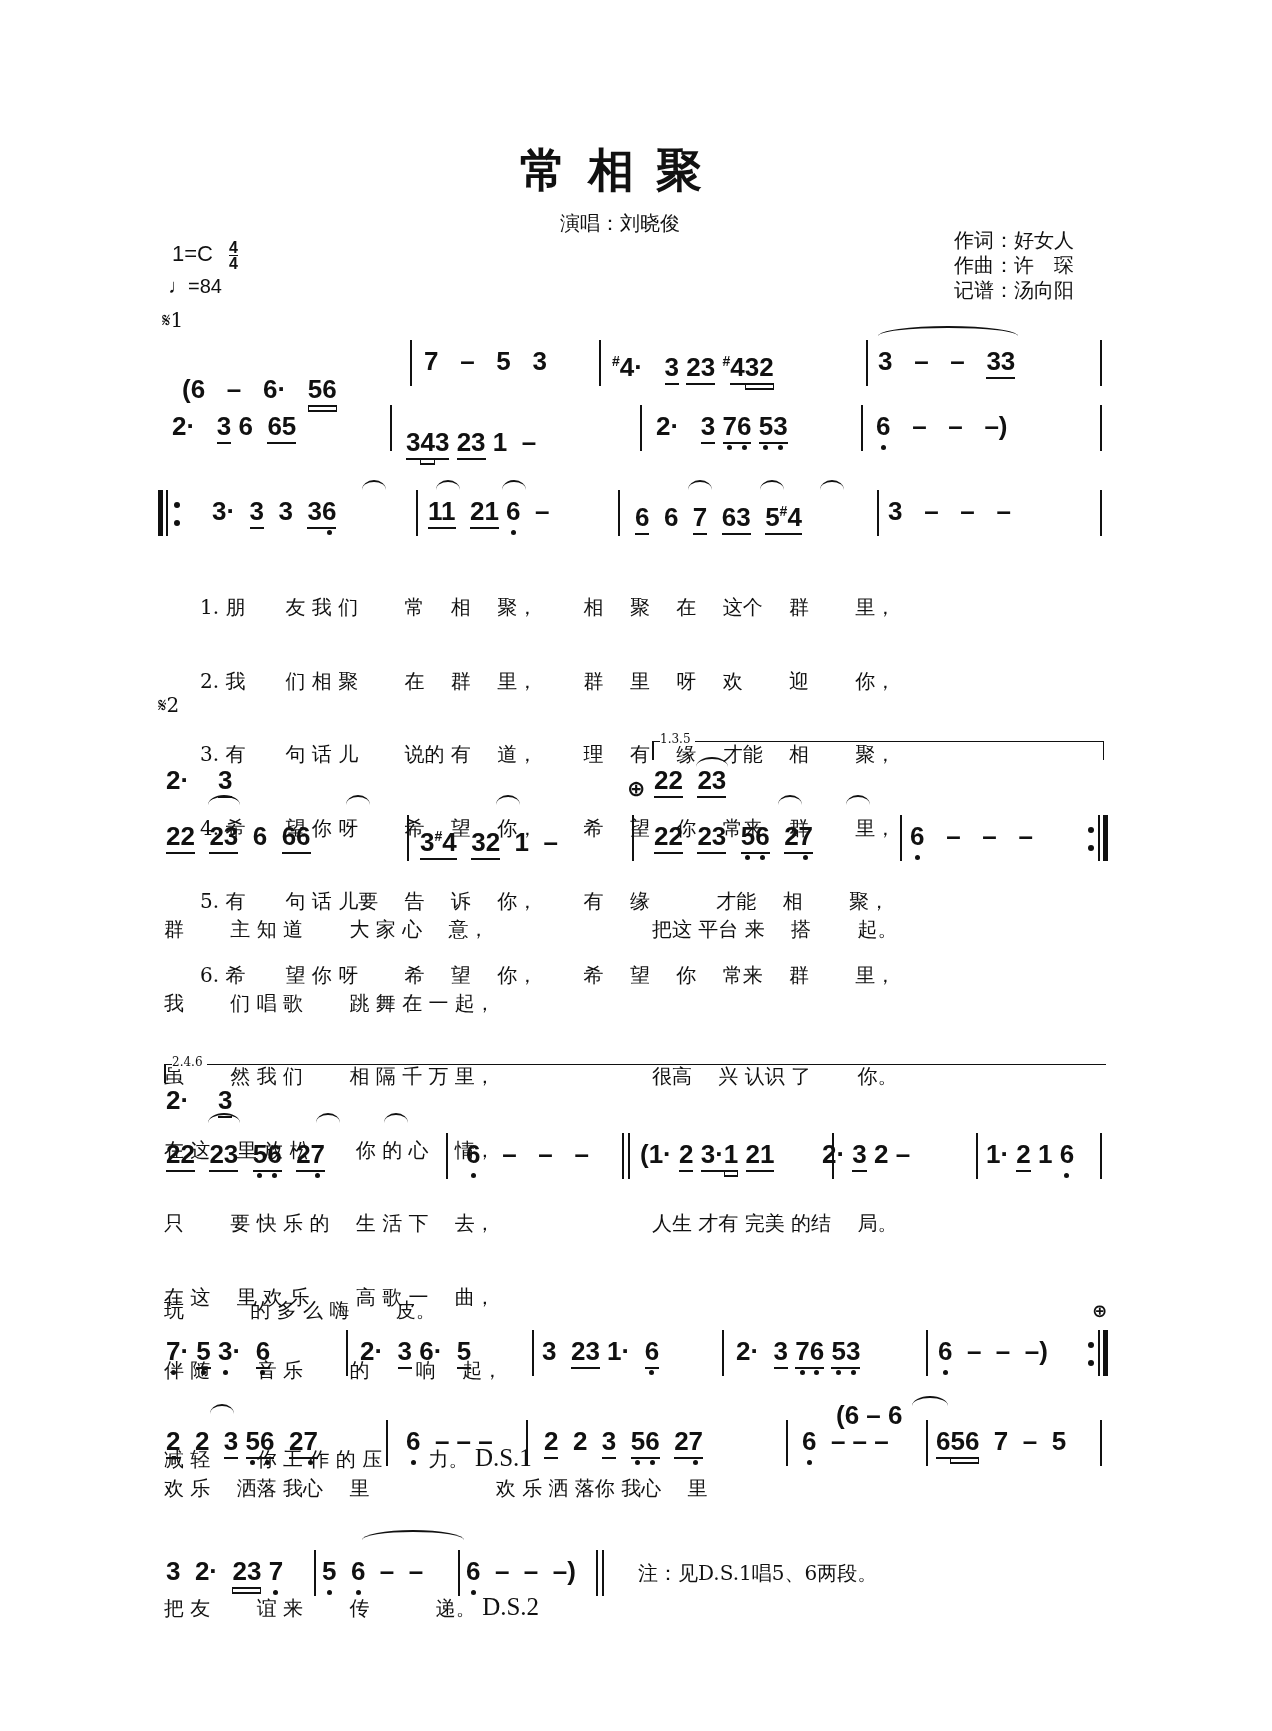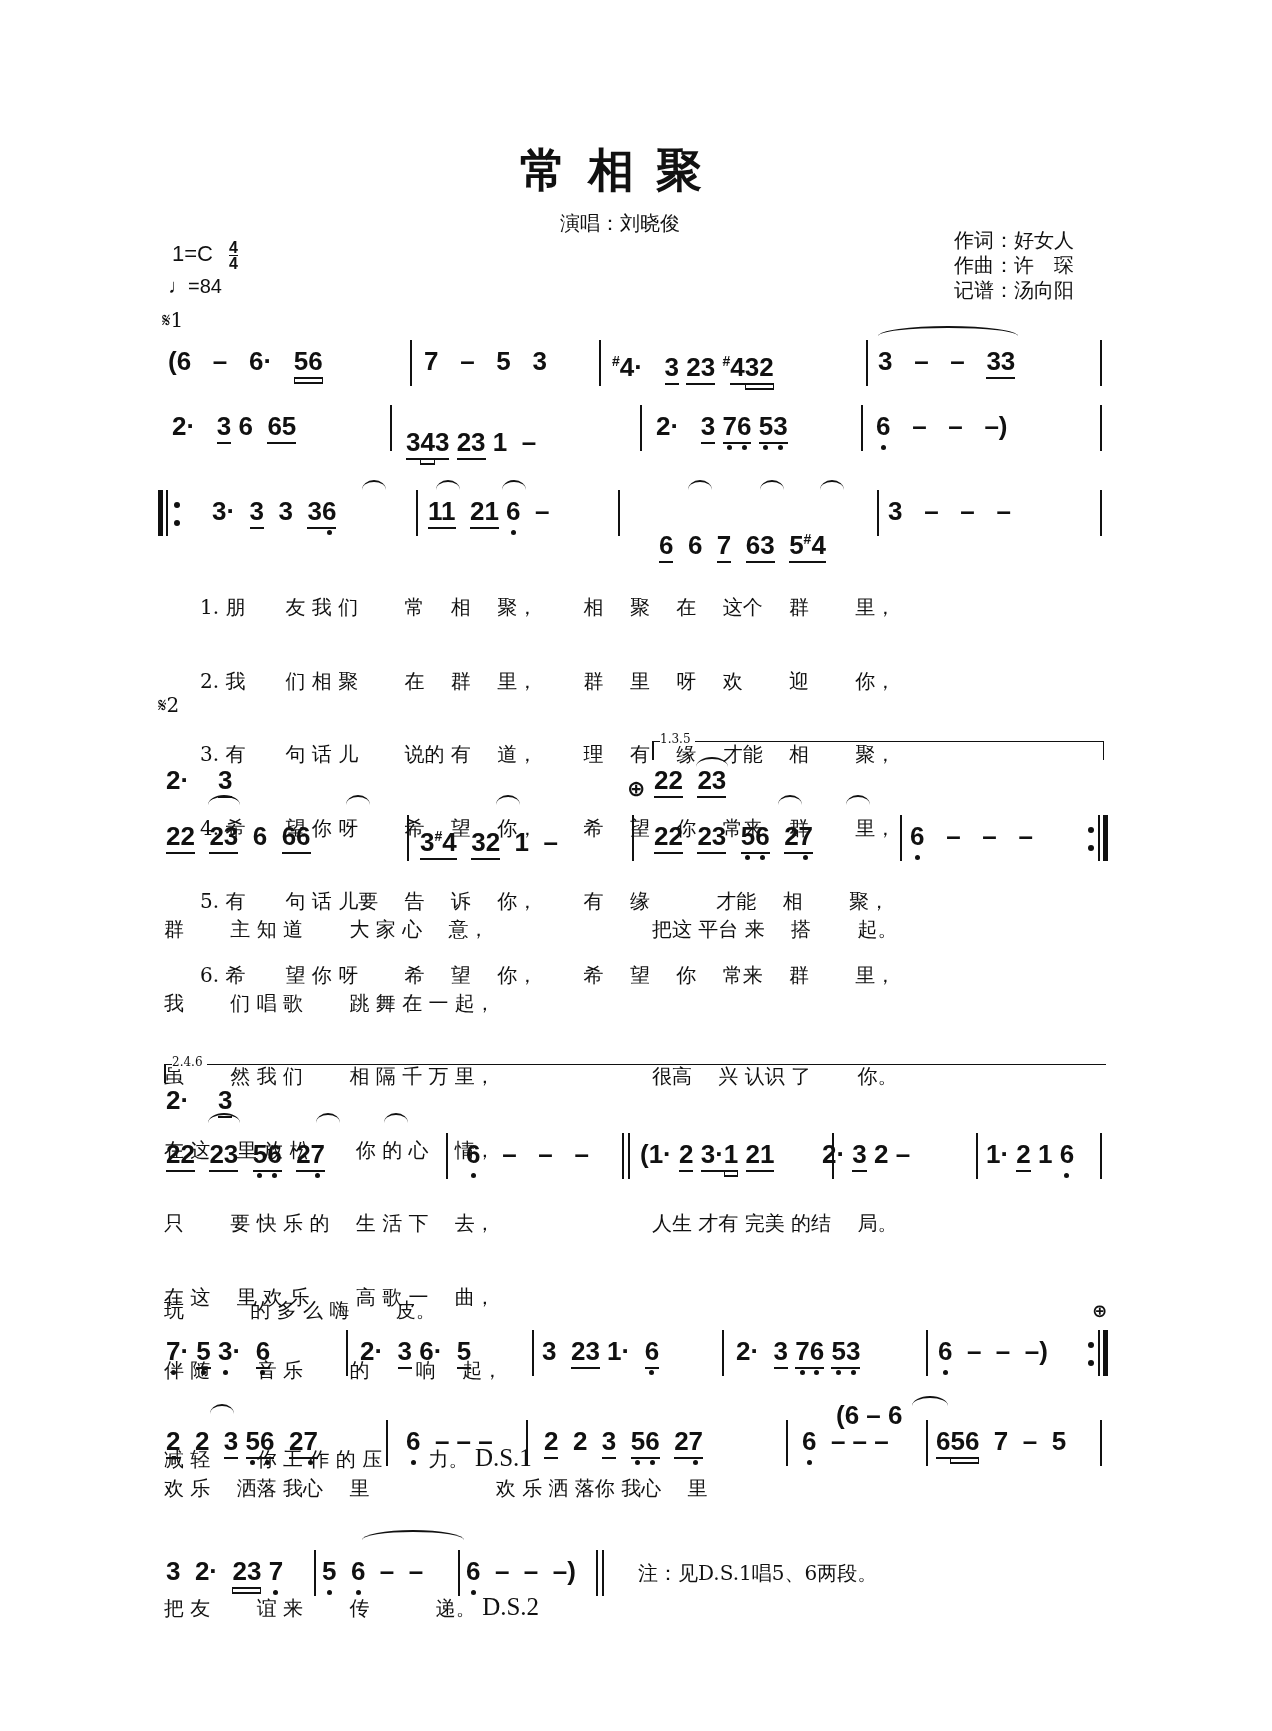--- a/index.html
+++ b/index.html
@@ -54,21 +54,21 @@
 <div class="abs key" style="left:168px; top:275px; font-size:20px;">♩=84</div>
 <div class="abs segno" style="left:162px; top:308px;">𝄋1</div>
 
 <div class="abs credits" style="left:954px; top:228px;">
   <div>作词：好女人</div>
   <div>作曲：许　琛</div>
   <div>记谱：汤向阳</div>
 </div>
 
 <div class="row" style="top:340px;">
-  <span class="note" style="left:2px;">(6&nbsp;&nbsp;&nbsp;–&nbsp;&nbsp;&nbsp;6·&nbsp;&nbsp;&nbsp;<span class="ul2">56</span></span>
+  <span class="note" style="left:16px;margin-top:28px;">(6&nbsp;&nbsp;&nbsp;–&nbsp;&nbsp;&nbsp;6·&nbsp;&nbsp;&nbsp;<span class="ul2">56</span></span>
   <div class="bar" style="left:244px;"></div>
   <span class="note" style="left:258px;">7&nbsp;&nbsp;&nbsp;–&nbsp;&nbsp;&nbsp;5&nbsp;&nbsp;&nbsp;3</span>
   <div class="bar" style="left:433px;"></div>
   <span class="note" style="left:446px;"><sup style="font-size:14px;">#</sup>4·&nbsp;&nbsp;&nbsp;<span class="ul1">3</span>&nbsp;<span class="ul1">23</span>&nbsp;<sup style="font-size:14px;">#</sup><span class="ul1">4<span class="ul2">32</span></span></span>
   <div class="bar" style="left:700px;"></div>
   <div class="tie" style="left:712px; top:-14px; width:140px;"></div>
   <span class="note" style="left:712px;">3&nbsp;&nbsp;&nbsp;–&nbsp;&nbsp;&nbsp;–&nbsp;&nbsp;&nbsp;<span class="ul1">33</span></span>
   <div class="bar" style="left:934px;"></div>
 </div>
 
@@ -90,21 +90,21 @@
   <span class="note" style="left:46px;">3·&nbsp;&nbsp;<span class="ul1">3</span>&nbsp;&nbsp;3&nbsp;&nbsp;<span class="ul1">3<span class="dotb">6</span></span></span>
   <div class="tie" style="left:196px; top:-10px; width:24px;"></div>
   <div class="bar" style="left:250px;"></div>
   <div class="tie" style="left:270px; top:-10px; width:24px;"></div>
   <div class="tie" style="left:336px; top:-10px; width:24px;"></div>
   <span class="note" style="left:262px;"><span class="ul1">11</span>&nbsp;&nbsp;<span class="ul1">21</span>&nbsp;<span class="dotb">6</span>&nbsp;&nbsp;–</span>
   <div class="bar" style="left:452px;"></div>
   <div class="tie" style="left:522px; top:-10px; width:24px;"></div>
   <div class="tie" style="left:594px; top:-10px; width:24px;"></div>
   <div class="tie" style="left:654px; top:-10px; width:24px;"></div>
-  <span class="note" style="left:493px;margin-top:28px;"><span class="ul1">6</span>&nbsp;&nbsp;6&nbsp;&nbsp;<span class="ul1">7</span>&nbsp;&nbsp;<span class="ul1">63</span>&nbsp;&nbsp;<span class="ul1">5<sup style="font-size:14px;">#</sup>4</span></span>
+  <span class="note" style="left:469px;"><span class="ul1">6</span>&nbsp;&nbsp;6&nbsp;&nbsp;<span class="ul1">7</span>&nbsp;&nbsp;<span class="ul1">63</span>&nbsp;&nbsp;<span class="ul1">5<sup style="font-size:14px;">#</sup>4</span></span>
   <div class="bar" style="left:711px;"></div>
   <span class="note" style="left:722px;">3&nbsp;&nbsp;&nbsp;–&nbsp;&nbsp;&nbsp;–&nbsp;&nbsp;&nbsp;–</span>
   <div class="bar" style="left:934px;"></div>
 </div>
 
 <div class="lyrics" style="left:200px; top:546px;">
   <div>1. 朋　　友 我 们　　 常　 相　 聚，　　 相　 聚　 在　 这个　 群　　 里，</div>
   <div>2. 我　　们 相 聚　　 在　 群　 里，　　 群　 里　 呀　 欢　　 迎　　 你，</div>
   <div>3. 有　　句 话 儿　　 说的 有　 道，　　 理　 有　 缘　 才能　 相　　 聚，</div>
   <div>4. 希　　望 你 呀　　 希　 望　 你，　　 希　 望　 你　 常来　 群　　 里，</div>

